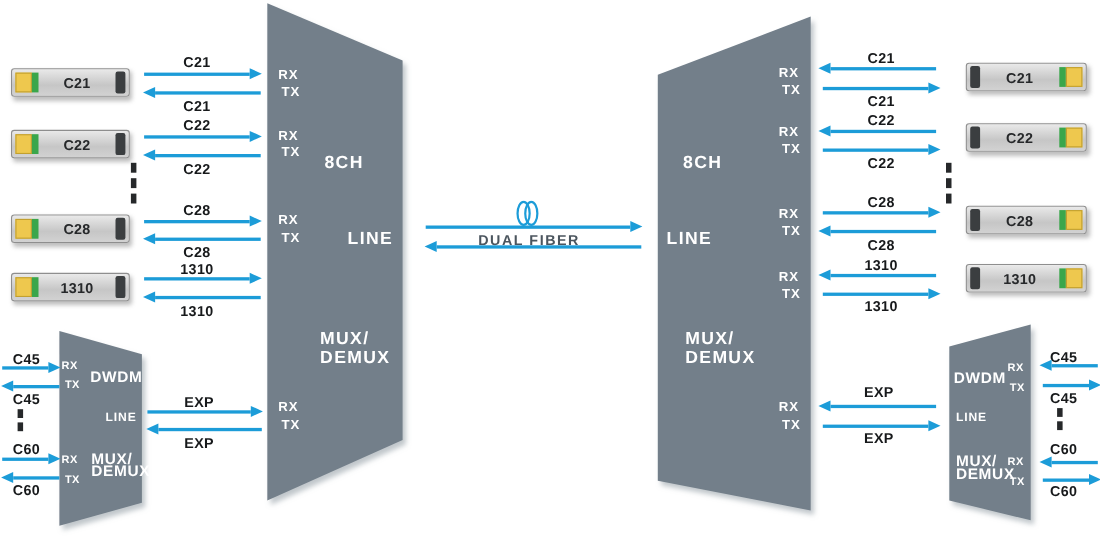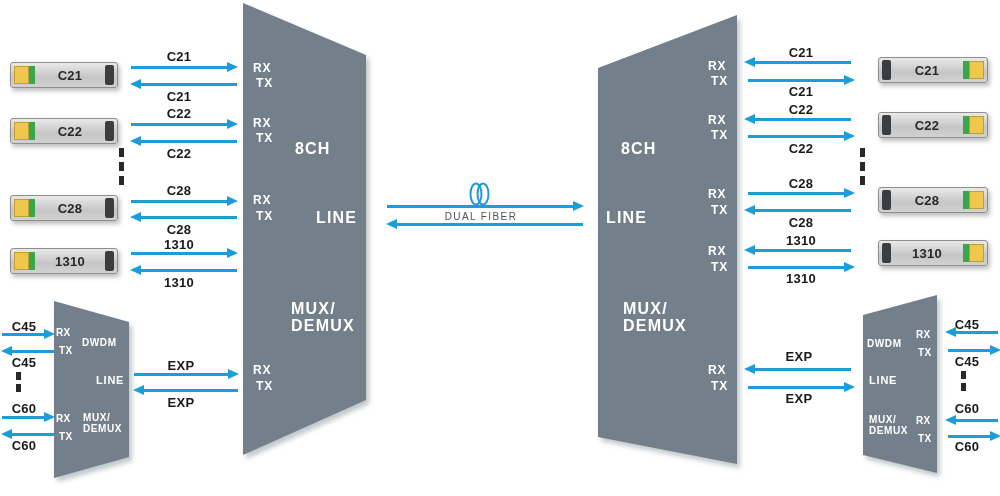--- a/index.html
+++ b/index.html
@@ -6,21 +6,21 @@
   .stage{position:relative;width:1000px;height:496px;background:#fff;overflow:hidden;
          font-family:"Liberation Sans",sans-serif;}
   .abs{position:absolute;}
   
   .lbl{position:absolute;font-weight:bold;font-size:13px;color:#17191b;text-align:center;
        line-height:14px;letter-spacing:.3px;}
   
   .port{position:absolute;font-weight:bold;font-size:12px;color:#fff;letter-spacing:.8px;line-height:12px;}
   .port.sm{font-size:10px;line-height:10px;letter-spacing:.4px;}
   .title{position:absolute;font-weight:bold;font-size:16px;color:#fff;letter-spacing:1.2px;line-height:17px;}
-  .title.sm{font-size:10px;letter-spacing:.6px;line-height:11px;}
+  .title.sm{font-size:14px;letter-spacing:.6px;line-height:11px;}
   .title.sm2{font-size:11px;letter-spacing:.8px;line-height:12px;}
   
   .arrow{position:absolute;height:3px;background:#1c9cd8;}
   .arrow::after{content:"";position:absolute;width:0;height:0;top:-4px;
                 border-top:5px solid transparent;border-bottom:5px solid transparent;}
   .arrow.r::after{left:100%;border-left:11px solid #1c9cd8;}
   .arrow.l::after{right:100%;border-right:11px solid #1c9cd8;}
   
   .dash{position:absolute;width:5px;height:9px;background:#26282a;}
   .dash.sm{width:5px;height:8px;}
@@ -28,21 +28,21 @@
   .module{position:absolute;width:108px;height:26px;box-sizing:border-box;
           background:linear-gradient(180deg,#e9e9e9 0%,#c6c6c6 60%,#d2d2d2 100%);
           border:1px solid #8e8e8e;border-radius:3px;
           box-shadow:2px 3px 4px rgba(110,110,110,.45);
           display:flex;align-items:center;padding:0 3px;}
   .module.right{width:110px;}
   .m-yellow{width:15px;height:18px;background:#eec84e;border:1px solid #c2a02f;box-sizing:border-box;flex:0 0 auto;}
   .m-green{width:6px;height:18px;background:#3aa64b;flex:0 0 auto;}
   .m-label{flex:1;text-align:center;font-weight:bold;font-size:13px;color:#26282a;letter-spacing:.3px;}
   .m-cap{width:9px;height:20px;background:#3b3e40;border-radius:2px;flex:0 0 auto;}
-  .fiber-lbl{position:absolute;font-weight:normal;font-size:10px;color:#4b555e;
+  .fiber-lbl{position:absolute;font-weight:bold;font-size:13px;color:#4b555e;
              letter-spacing:1.4px;text-align:center;}
 </style>
 </head>
 <body>
 
 <div class="stage">
 
   <svg class="abs" style="left:0;top:0" width="1000" height="496">
     <defs>
       <filter id="ds" x="-20%" y="-20%" width="150%" height="150%">

